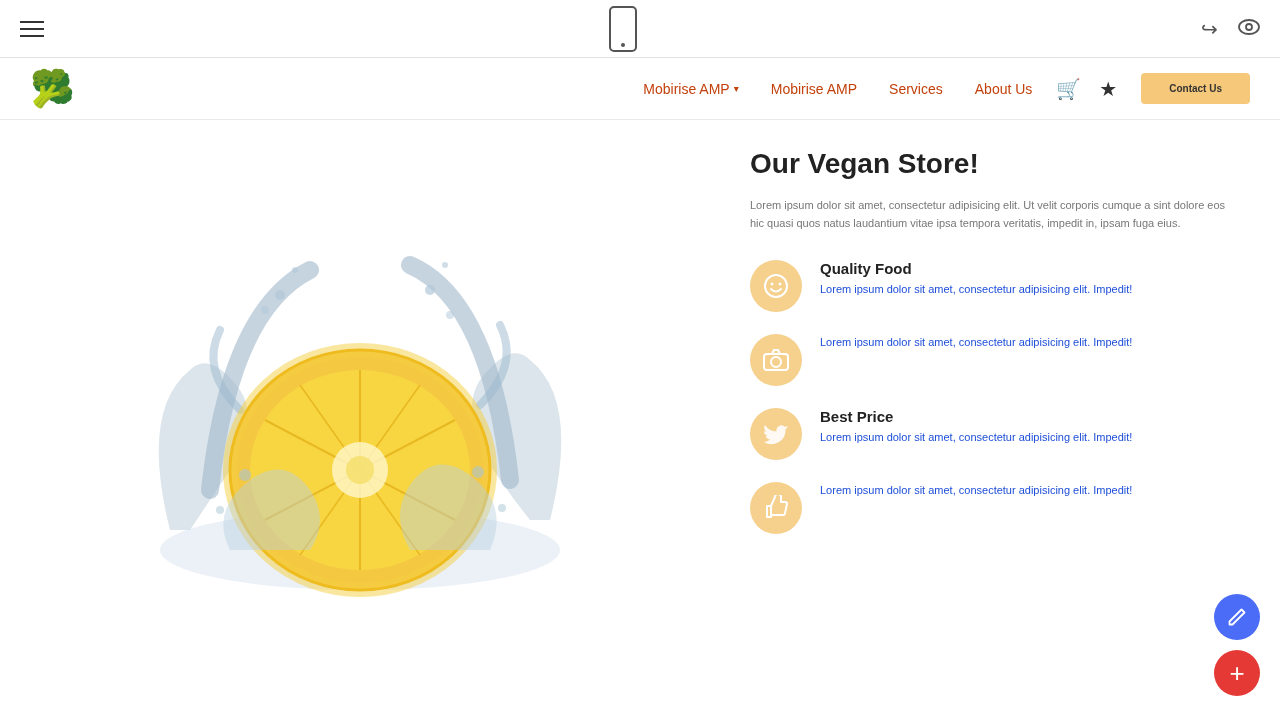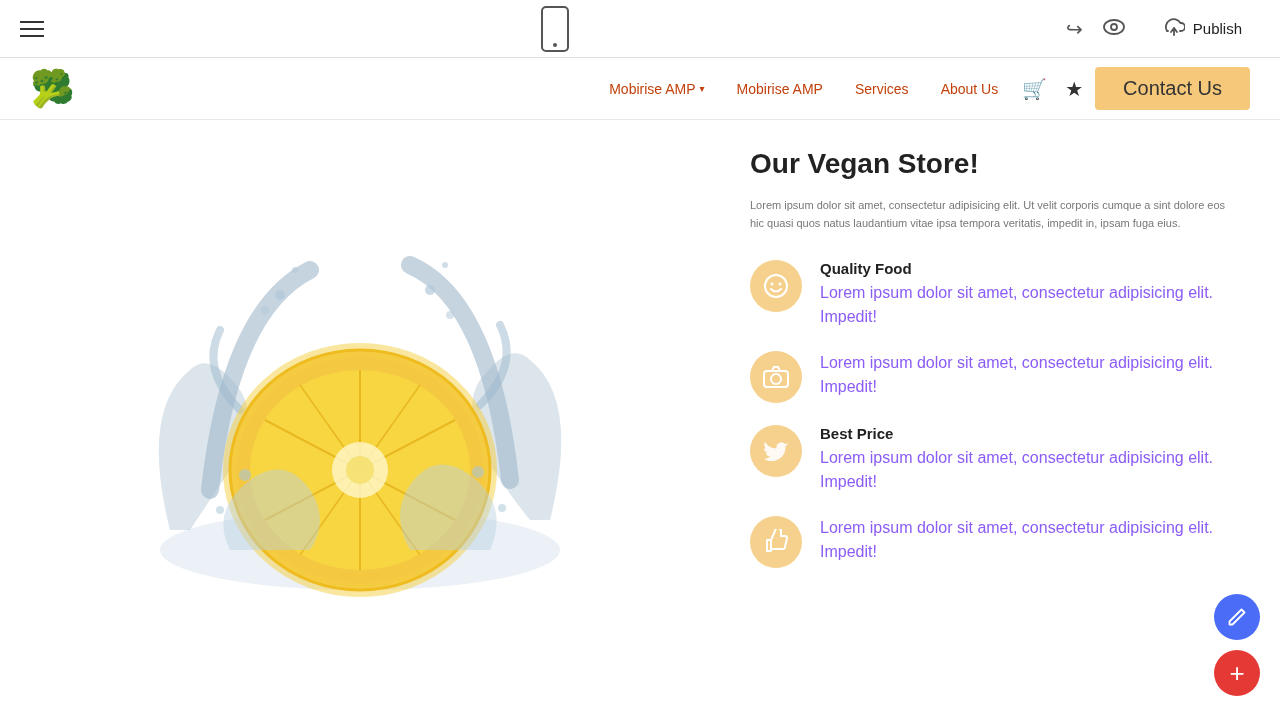--- a/index.html
+++ b/index.html
@@ -64,27 +64,27 @@
       text-decoration: none;
       cursor: pointer;
       display: flex;
       align-items: center;
       gap: 4px;
     }
     .nav-link.has-arrow::after { content: '▾'; font-size: 10px; }
     .nav-icons { display: flex; align-items: center; gap: 18px; margin-left: 24px; }
     .nav-icon { font-size: 20px; color: #333; cursor: pointer; }
     .contact-btn {
-      margin-left: 12px;
+      margin-left: 24px;
       padding: 10px 28px;
       background: #f5c87a;
       border: none;
       border-radius: 4px;
-      font-size: 20px;
-      font-weight: 400;
+      font-size: 10px;
+      font-weight: 700;
       color: #333;
       cursor: pointer;
     }
 
     
     .main-content {
       display: flex;
       height: calc(720px - 58px - 62px);
       overflow: hidden;
     }
@@ -141,22 +141,22 @@
       opacity: 0.85;
     }
     .feature-text {}
     .feature-title {
       font-size: 15px;
       font-weight: 700;
       color: #222;
       margin-bottom: 4px;
     }
     .feature-desc {
-      font-size: 16px;
-      color: #8b5cf6;
+      font-size: 11px;
+      color: #1d4ed8;
       line-height: 1.5;
     }
 
     
     .fab-pencil {
       position: fixed;
       right: 20px;
       bottom: 80px;
       width: 46px;
       height: 46px;
@@ -204,29 +204,20 @@
     </div>
   </div>
   <div class="toolbar-right">
     <span class="undo-icon">↩</span>
     <span class="eye-icon">
       <svg width="22" height="16" viewBox="0 0 22 16" fill="none" xmlns="http://www.w3.org/2000/svg">
         <ellipse cx="11" cy="8" rx="10" ry="7" stroke="#555" stroke-width="1.8" fill="none"></ellipse>
         <circle cx="11" cy="8" r="3" stroke="#555" stroke-width="1.8" fill="none"></circle>
       </svg>
     </span>
-    <button class="publish-btn">
-      <span>
-        <svg width="22" height="18" viewBox="0 0 22 18" fill="none">
-          <path d="M17 13H18a4 4 0 000-8h-.5A6.5 6.5 0 104 13h1" stroke="#555" stroke-width="1.8" fill="none" stroke-linecap="round"></path>
-          <path d="M11 10v7M8 14l3-4 3 4" stroke="#555" stroke-width="1.8" fill="none" stroke-linecap="round" stroke-linejoin="round"></path>
-        </svg>
-      </span>
-      <span>Publish</span>
-    </button>
   </div>
 </div>
 
 <div class="navbar">
   <div class="logo">
     <span class="logo-tree">🥦</span>
   </div>
   <div class="nav-links">
     <a class="nav-link has-arrow">Mobirise AMP</a>
     <a class="nav-link">Mobirise AMP</a>

